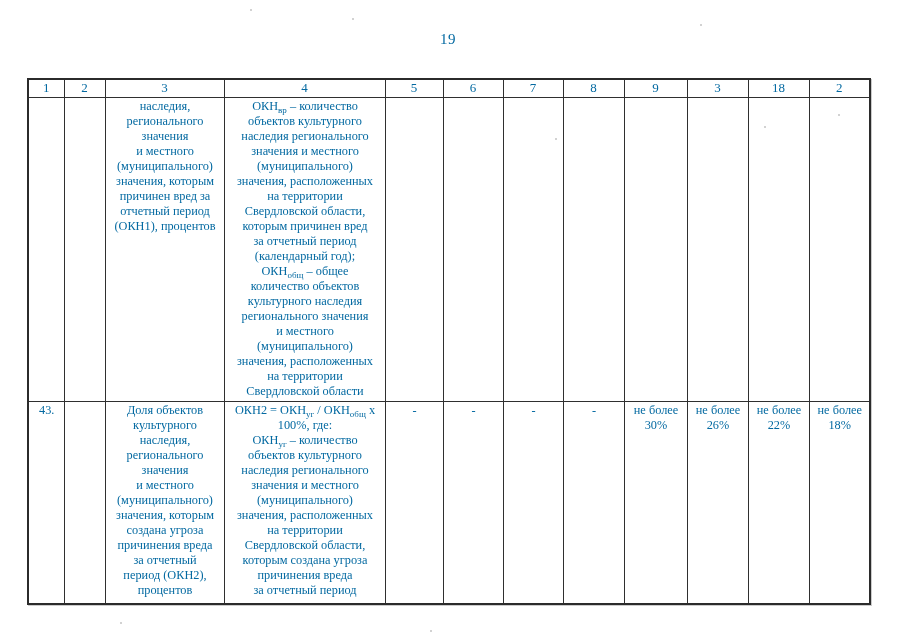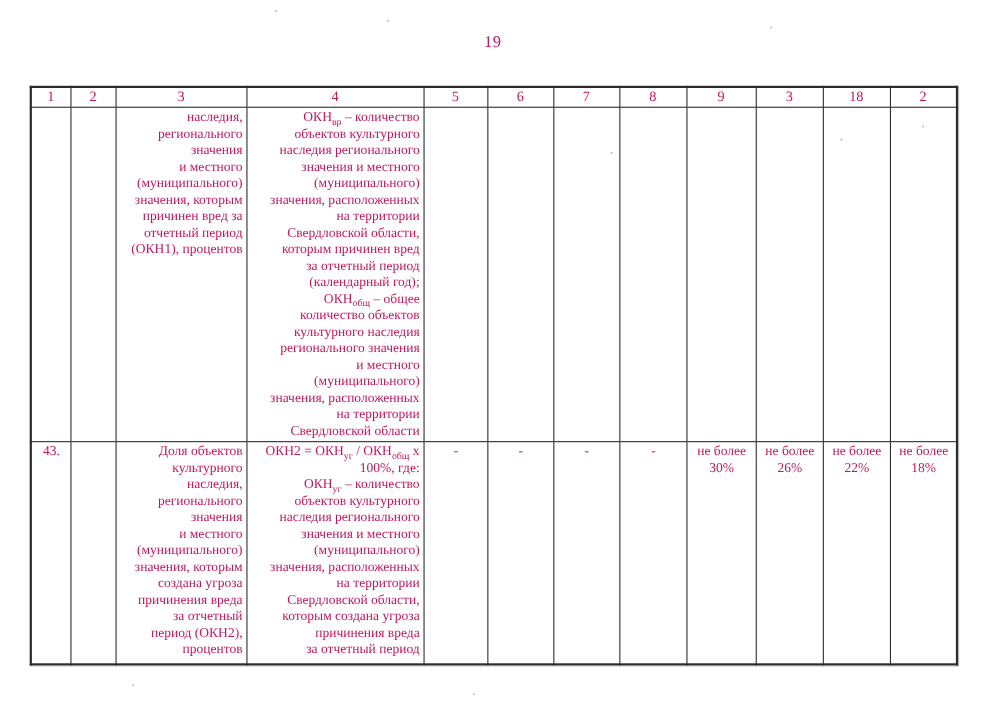--- a/index.html
+++ b/index.html
@@ -2,21 +2,21 @@
 <html><head>
 <meta charset="utf-8">
 <style>
   html, body { margin: 0; padding: 0; }
   #page {
     position: relative;
     width: 905px;
     height: 640px;
     background: #ffffff;
     font-family: "Liberation Serif", serif;
-    color: #be185d;
+    color: #0369a1;
     overflow: hidden;
   }
   #page-number {
     position: absolute;
     top: 31px;
     left: 27px;
     width: 842px;
     text-align: center;
     font-size: 15px;
     letter-spacing: 0.5px;
@@ -42,21 +42,21 @@
   }
   #doc-table th {
     text-align: center;
     font-size: 13px;
     padding: 0;
     line-height: 16px;
     height: 17px;
   }
   tr.r-one  td { height: 302px; }
   tr.r-two  td { height: 200px; margin-top: 16px; }
-  td.cell-text { white-space: pre-line; text-align: right; }
+  td.cell-text { white-space: pre-line; text-align: center; }
   td.cell-num  { text-align: center; }
   td.cell-val  { text-align: center; white-space: pre-line; padding-top: 2px; }
   sub { font-size: 9px; line-height: 0; }
   .speckle {
     position: absolute;
     width: 2px; height: 2px;
     background: #9a9a9a;
     border-radius: 50%;
     opacity: 0.6;
   }

